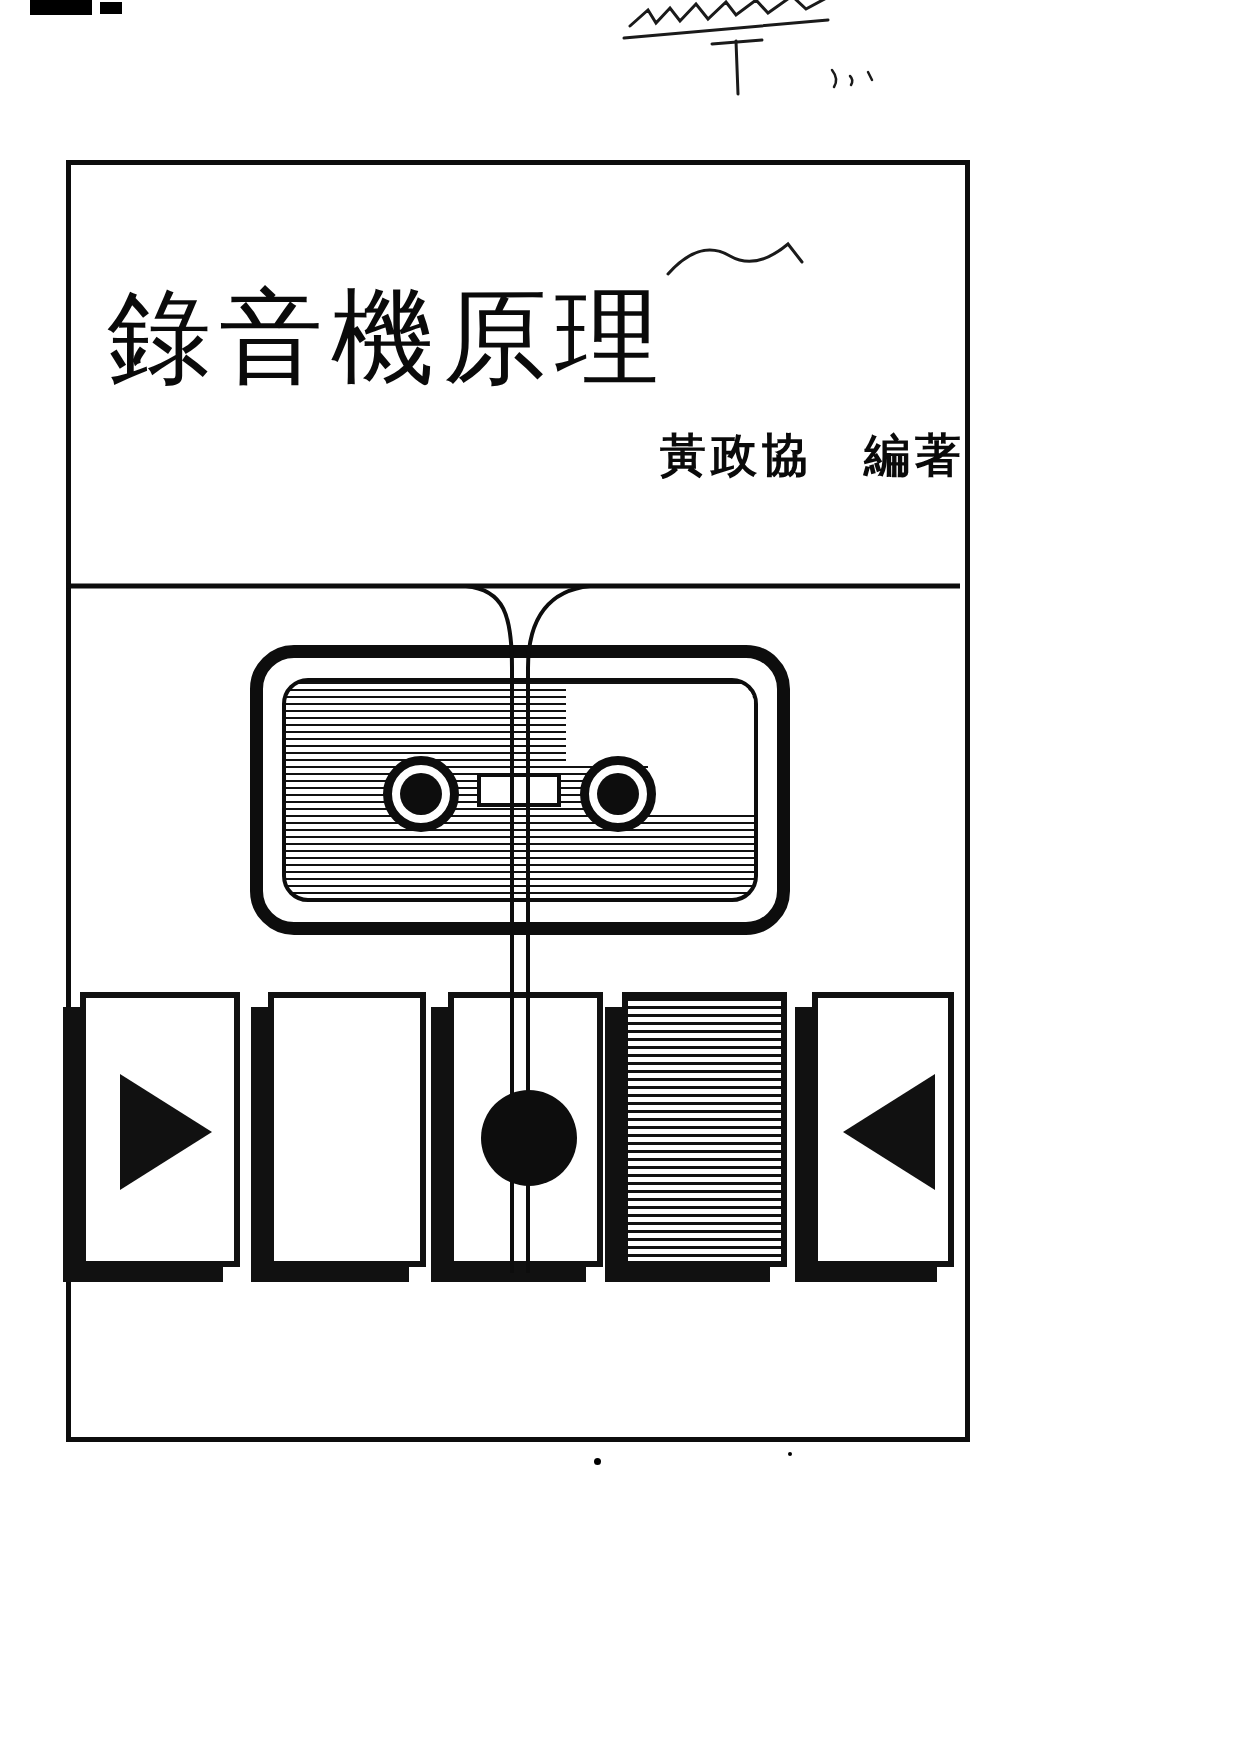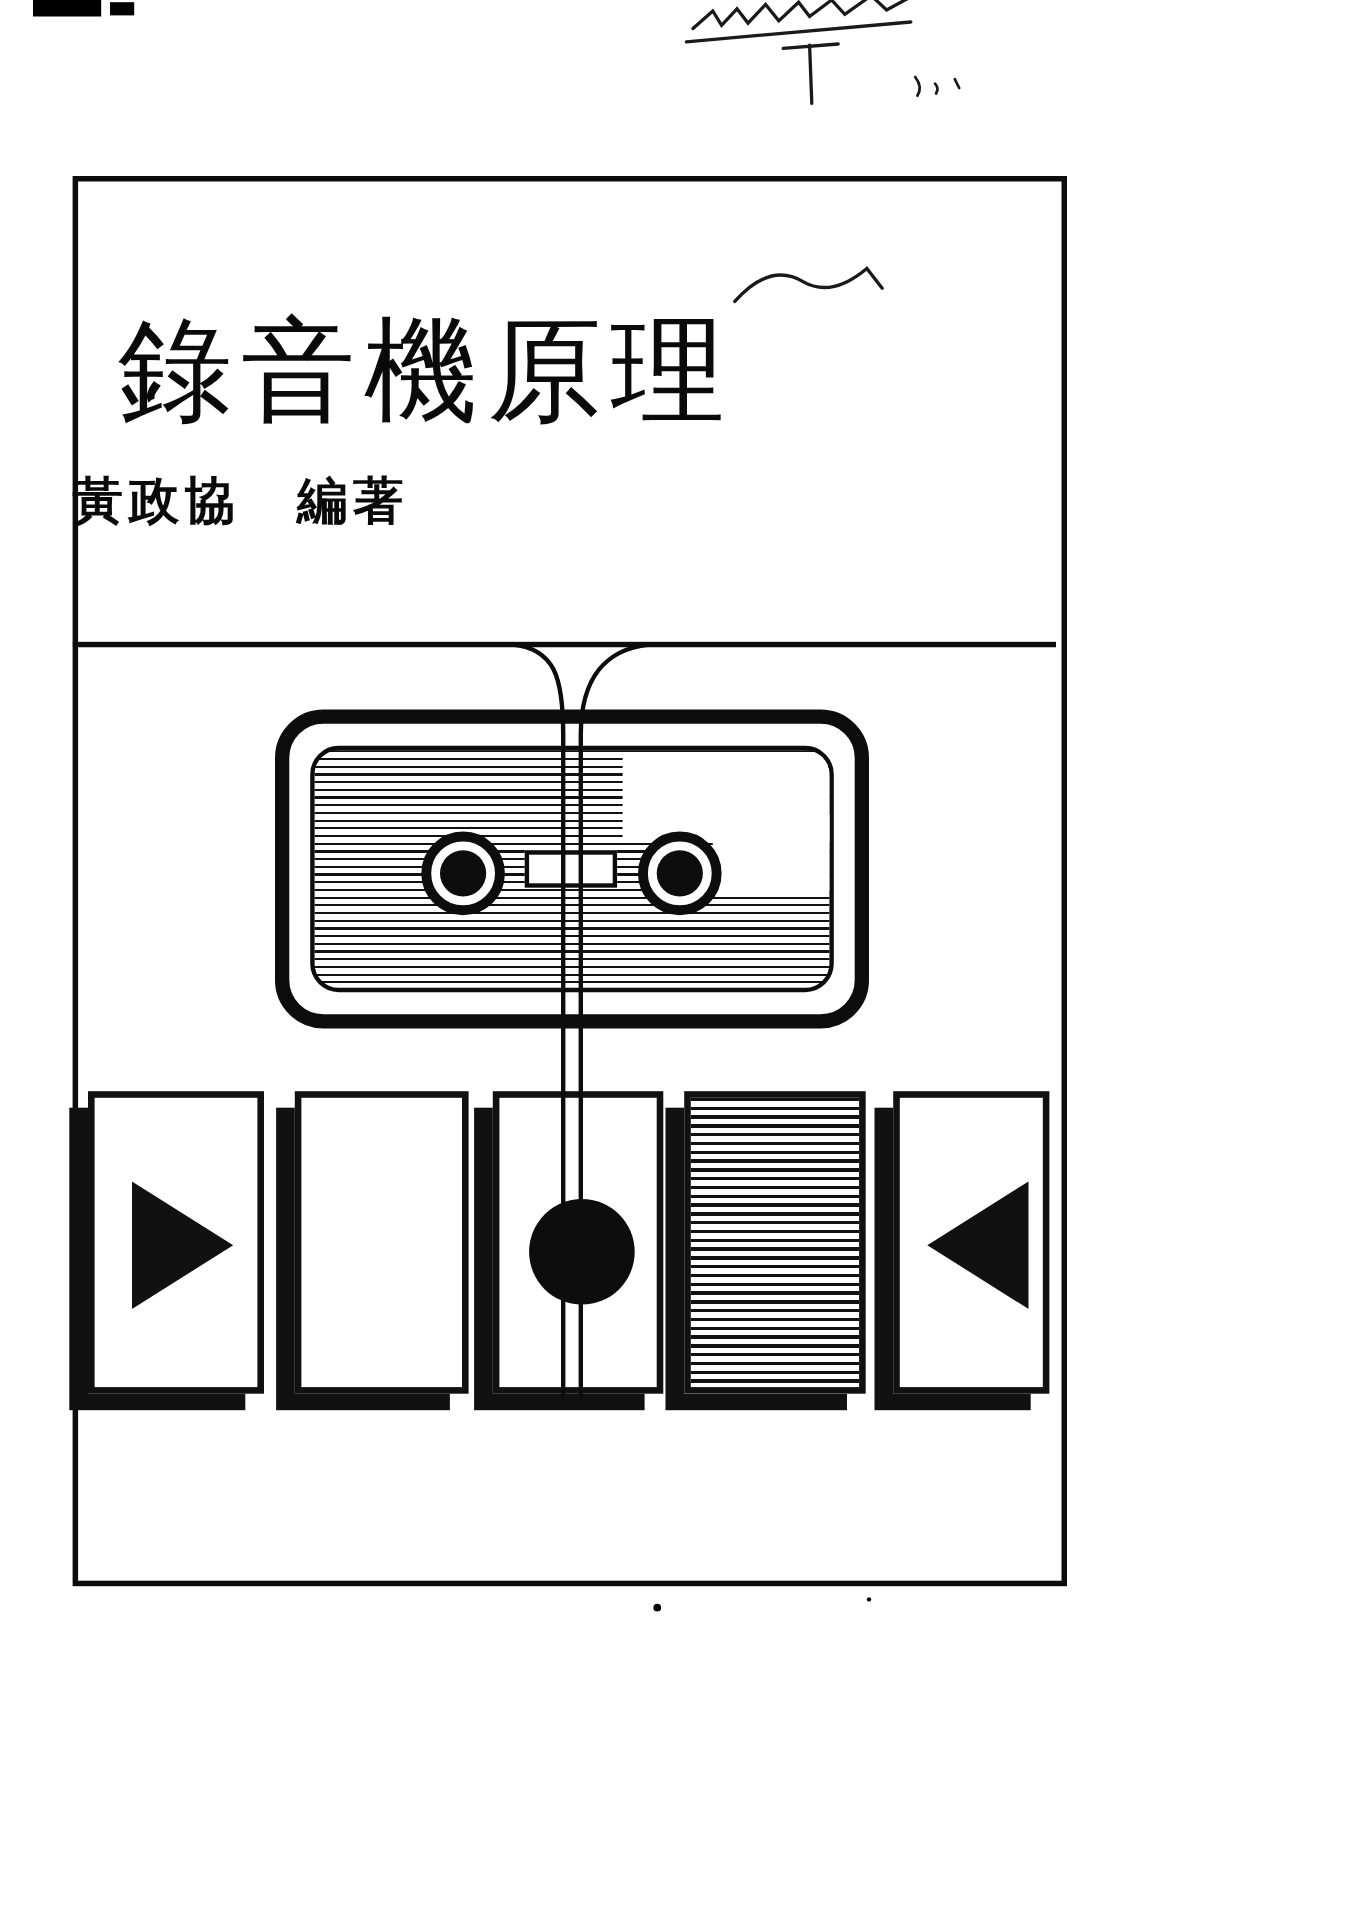--- a/index.html
+++ b/index.html
@@ -23,21 +23,21 @@
   #book-title{
     left:66px;top:280px;width:900px;
     text-align:left;
     font-size:104px;font-weight:400;
     letter-spacing:8px;color:#0a0a0a;
     line-height:1.1;
     margin-left:41px;
   }
   #book-author{
     left:66px;top:425px;width:900px;
-    text-align:left;
+    text-align:right;
     font-size:46px;font-weight:700;
     letter-spacing:5px;color:#0a0a0a;
   }
   
   #cassette-window{
     left:250px;top:645px;width:540px;height:290px;
     border:13px solid #0d0d0d;border-radius:44px;
     background:#ffffff;
     box-sizing:border-box;
     z-index:2;

